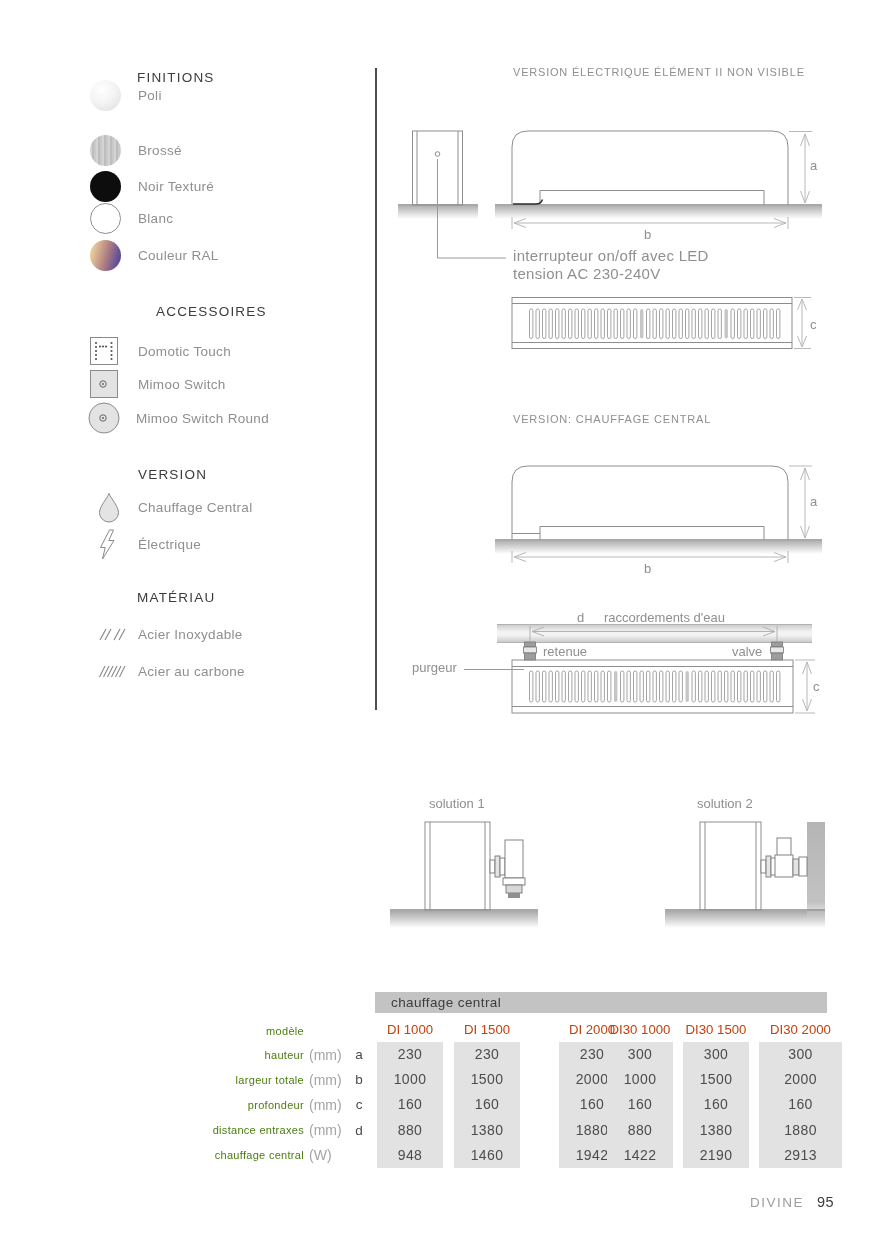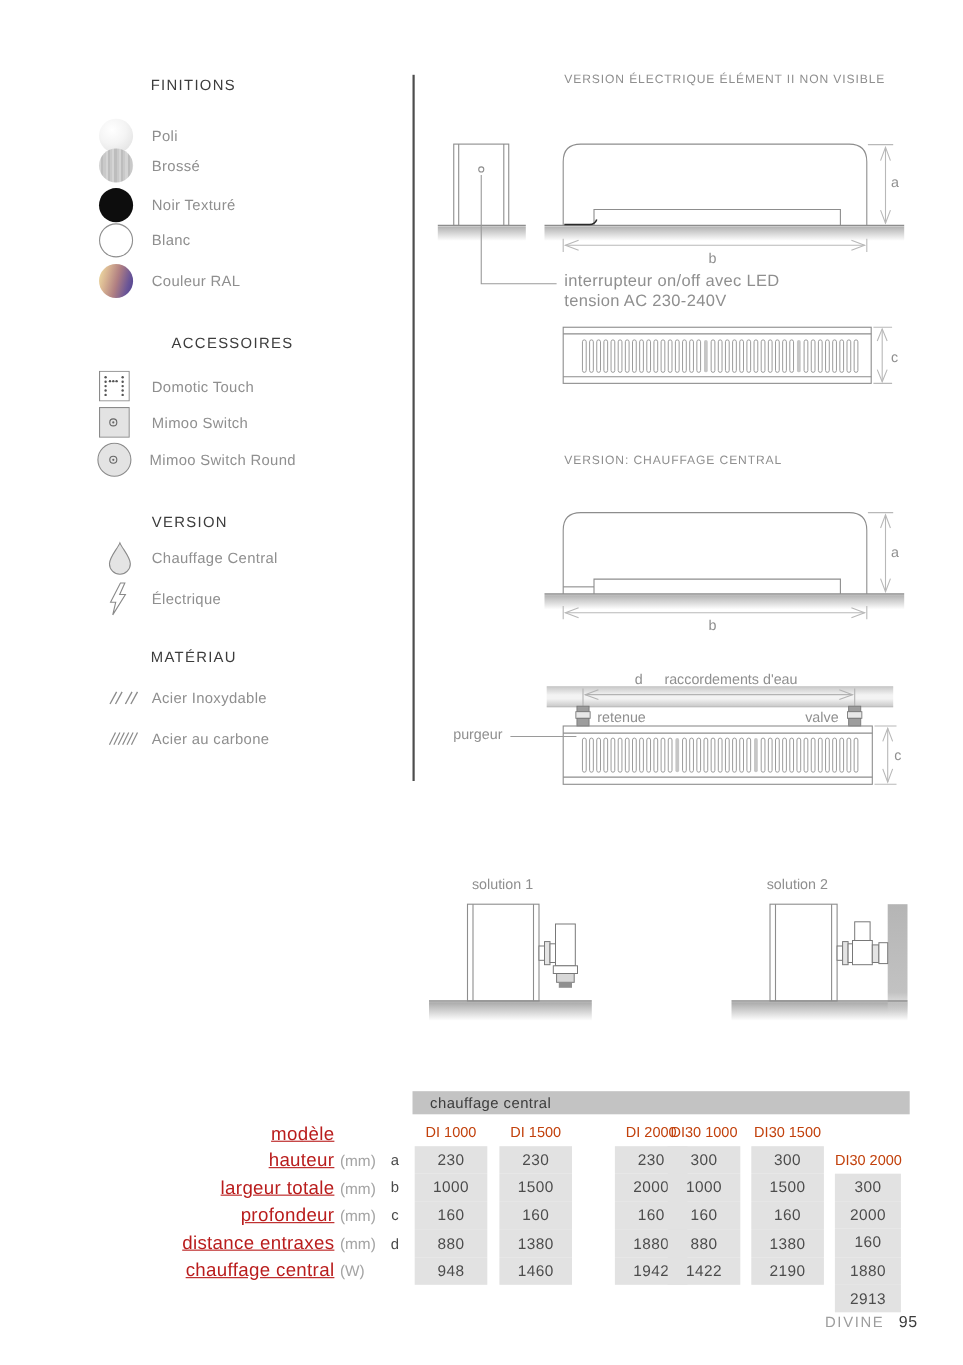--- a/index.html
+++ b/index.html
@@ -26,40 +26,40 @@
   .ground-shadow{position:absolute;background:linear-gradient(to bottom,#b2b2b2,rgba(255,255,255,0));}
   .ground-shadow2{position:absolute;background:linear-gradient(to bottom,#a9a9a9,rgba(255,255,255,0));}
   .pipe{position:absolute;background:linear-gradient(to bottom,#cdcdcd,#f3f3f3 40%,#f3f3f3 60%,#cbcbcb);
         border-top:1px solid #b2b2b2;border-bottom:1px solid #b2b2b2;}
   .wall{position:absolute;background:linear-gradient(to bottom,#b5b5b5 0%,#c2c2c2 80%,rgba(230,230,230,0.2) 100%);}
   .divider{position:absolute;width:1.5px;background:#4d4d4d;}
   
   .tbl-header{position:absolute;background:#c3c3c3;color:#3c3c3c;font-size:13.5px;
               letter-spacing:0.4px;line-height:21px;padding-left:16px;box-sizing:border-box;}
   .rlrow{display:flex;justify-content:flex-end;align-items:center;}
-  .rl{font-size:17px;color:#b91c1c;letter-spacing:0.3px;white-space:nowrap;text-decoration:underline;}
+  .rl{font-size:11px;color:#4d7c0f;letter-spacing:0.3px;white-space:nowrap;}
   .ru{width:40px;font-size:14px;color:#a4a4a4;padding-left:5px;box-sizing:border-box;white-space:nowrap;}
   .rletter{font-size:13.5px;color:#4a4a4a;text-align:center;}
   .tcol{position:absolute;}
   .tch{height:22px;line-height:20px;text-align:center;font-size:13.2px;color:#c2410c;white-space:nowrap;}
   .tcell{height:25.2px;line-height:25.2px;text-align:center;font-size:14px;
          color:#4c4c4c;background:#e2e2e2;letter-spacing:0.4px;}
   
   .footer{position:absolute;display:flex;align-items:baseline;gap:13px;}
   .f-brand{font-size:13.5px;color:#9d9d9d;letter-spacing:1.5px;}
   .f-num{font-size:14.5px;color:#3c3c3c;letter-spacing:0.5px;}
 </style>
 </head>
 <body>
 
 <div class="page">
 
   <div class="h-dark" style="left:137px;top:70px;">FINITIONS</div>
 
-  <div class="srow" style="top:108px;height:31px;">
+  <div class="srow" style="top:80px;height:31px;">
     <span class="ic">
         <span class="sw sw-poli"></span>
       </span>
     <span class="ilabel">Poli</span>
   </div>
   <div class="srow" style="top:135px;height:31px;">
     <span class="ic">
         <span class="sw sw-brosse"></span>
       </span>
     <span class="ilabel">Brossé</span>
@@ -506,21 +506,21 @@
     <div class="tcell">1422</div>
   </div>
   <div class="tcol" style="left:683px;top:1020px;width:66px;">
     <div class="tch">DI30 1500</div>
     <div class="tcell">300</div>
     <div class="tcell">1500</div>
     <div class="tcell">160</div>
     <div class="tcell">1380</div>
     <div class="tcell">2190</div>
   </div>
-  <div class="tcol" style="left:759px;top:1020px;width:60px;margin-top:25px;">
+  <div class="tcol" style="left:759px;top:1020px;width:83px;">
     <div class="tch">DI30 2000</div>
     <div class="tcell">300</div>
     <div class="tcell">2000</div>
     <div class="tcell">160</div>
     <div class="tcell">1880</div>
     <div class="tcell">2913</div>
   </div>
 
   <div class="footer" style="left:750px;top:1194px;">
     <span class="f-brand">DIVINE</span>

